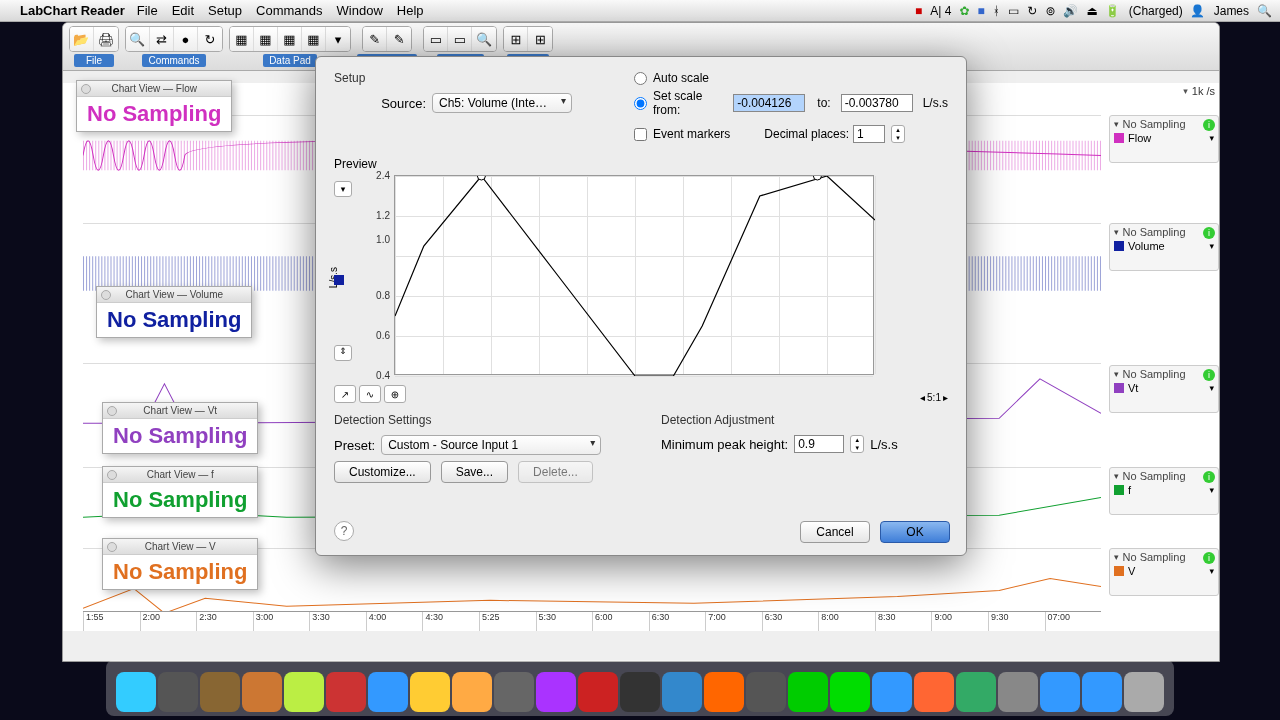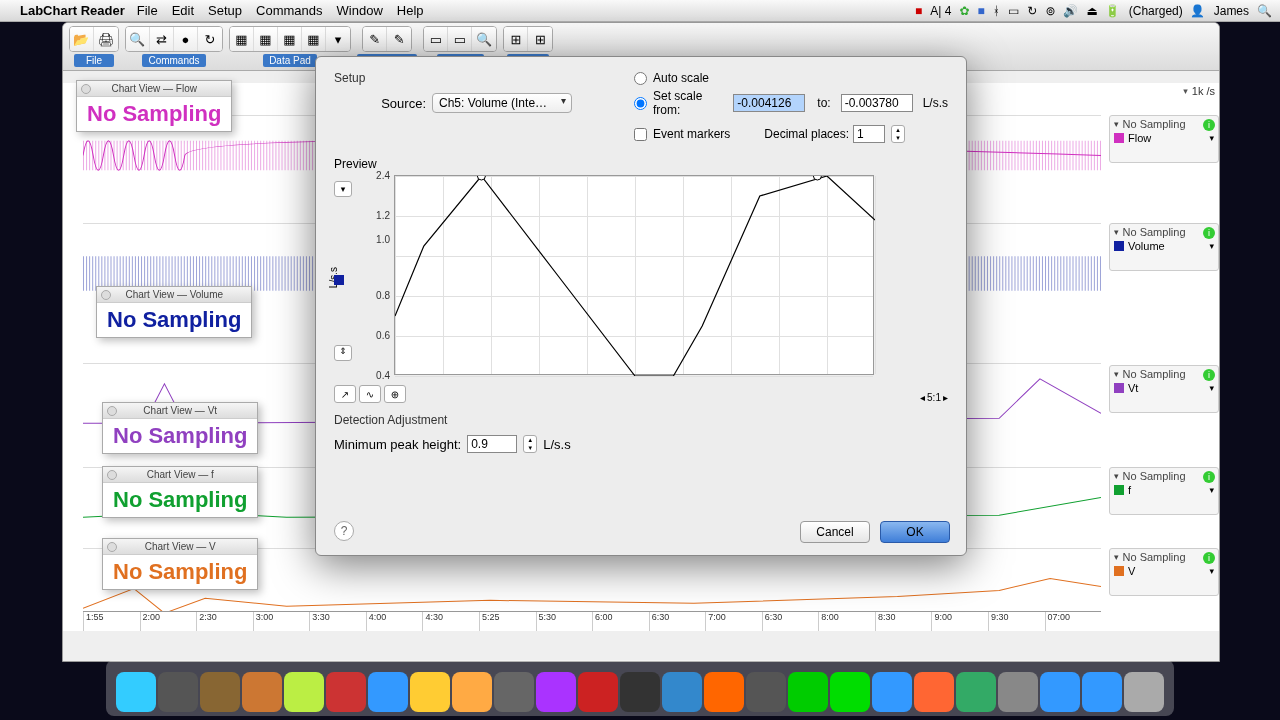--- a/index.html
+++ b/index.html
@@ -381,20 +381,32 @@
       <button class="mini-btn">↗</button>
       <button class="mini-btn">∿</button>
       <button class="mini-btn">⊕</button>
     </div>
     <div class="zoom-ind">◂ <span>5:1</span> ▸</div>
     <div style="position:absolute;left:0;top:170px;width:18px;height:16px;border:1px solid #aaa;background:#fff;border-radius:3px;font-size:9px;text-align:center">⇕</div>
     <div style="position:absolute;left:0;top:100px;width:10px;height:10px;background:#1020a0"></div>
   </div>
 
   <div class="detection">
+    <div class="col">
+      <div class="section-title">Detection Settings</div>
+      <div class="form-row">
+        <span>Preset:</span>
+        <span class="select-wrap"><select class="select" style="width:220px"><option>Custom - Source Input 1</option></select></span>
+      </div>
+      <div style="display:flex;gap:10px;margin-top:6px">
+        <button class="btn">Customize...</button>
+        <button class="btn">Save...</button>
+        <button class="btn" style="opacity:0.5">Delete...</button>
+      </div>
+    </div>
     <div class="col">
       <div class="section-title">Detection Adjustment</div>
       <div class="form-row">
         <span>Minimum peak height:</span>
         <input class="num-input" style="width: 50px;" value="0.9">
         <span class="spinner">
             <div>▴</div>
             <div>▾</div>
           </span>
         <span>L/s.s</span>

